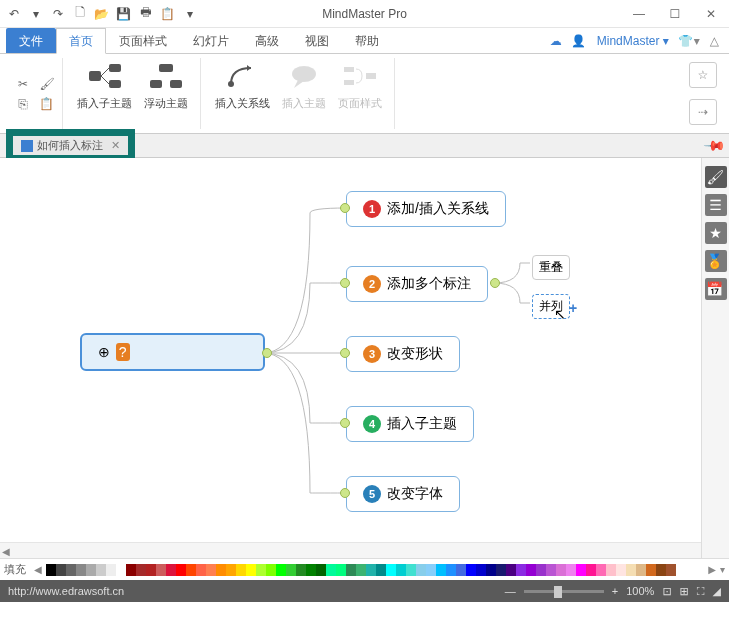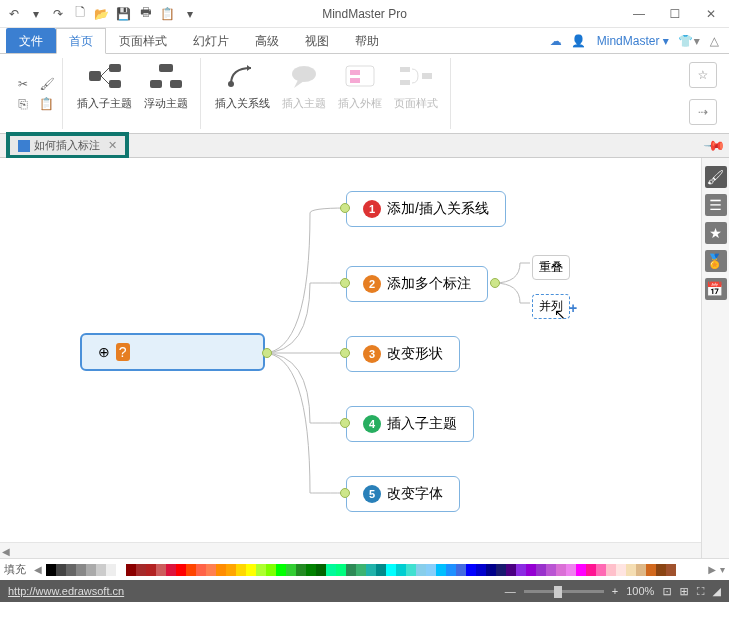--- a/index.html
+++ b/index.html
@@ -31,21 +31,21 @@
 .ribbon-btn .ribbon-icon { width: 32px; height: 32px; margin-bottom: 4px; display: flex; align-items: center; justify-content: center; }
 .ribbon-btn .ribbon-label { font-size: 11px; color: #444; text-align: center; white-space: nowrap; }
 .ribbon-btn.disabled .ribbon-label { color: #bbb; }
 .ribbon-btn.disabled .ribbon-icon { opacity: 0.5; }
 .small-icon { width: 18px; height: 18px; color: #666; cursor: pointer; display: flex; align-items: center; justify-content: center; }
 .ribbon-end { margin-left: auto; display: flex; flex-direction: column; gap: 4px; padding: 4px; align-items: flex-end; }
 .ribbon-square { width: 28px; height: 28px; border: 1px solid #ccc; border-radius: 3px; display: flex; align-items: center; justify-content: center; cursor: pointer; color: #888; }
 
 
 .doc-tabs { height: 24px; background: #f0f0f0; border-bottom: 1px solid #ccc; display: flex; align-items: center; padding: 0 6px; }
-.doc-tab { display: flex; align-items: center; gap: 4px; background: #e8e8e8; border: 4px solid #0f766e; padding: 2px 8px; font-size: 11px; color: #555; cursor: pointer; }
+.doc-tab { display: flex; align-items: center; gap: 4px; background: #e8e8e8; border: 7px solid #0f766e; padding: 2px 8px; font-size: 11px; color: #555; cursor: pointer; }
 .doc-tab-icon { width: 12px; height: 12px; background: #3b7fd1; }
 .doc-close { color: #888; cursor: pointer; margin-left: 4px; }
 .pin-icon { margin-left: auto; color: #888; cursor: pointer; transform: rotate(45deg); font-size: 14px; }
 
 
 .canvas-wrap { position: relative; height: 400px; background: #fff; overflow: hidden; }
 .canvas { position: absolute; inset: 0; }
 .vscroll { position: absolute; right: 0; top: 0; width: 16px; height: 100%; background: #f5f5f5; border-left: 1px solid #e5e5e5; }
 .hscroll { position: absolute; bottom: 0; left: 0; height: 16px; width: calc(100% - 16px); background: #f5f5f5; border-top: 1px solid #e5e5e5; }
 .scroll-thumb-v { position: absolute; right: 2px; top: 150px; width: 12px; height: 60px; background: #ccc; border-radius: 2px; }
@@ -174,30 +174,20 @@
       <div class="ribbon-label">插入关系线</div>
     </div>
     <div class="ribbon-btn disabled">
       <div class="ribbon-icon">
           <svg width="32" height="24">
             <ellipse cx="16" cy="10" rx="12" ry="8" fill="#bbb"></ellipse>
             <polygon points="10,16 6,24 16,17" fill="#bbb"></polygon>
           </svg>
         </div>
       <div class="ribbon-label">插入主题</div>
-    </div>
-    <div class="ribbon-btn disabled">
-      <div class="ribbon-icon">
-          <svg width="32" height="24">
-            <rect x="2" y="2" width="28" height="20" fill="none" stroke="#bbb" rx="3"></rect>
-            <rect x="6" y="6" width="10" height="5" fill="#e5a"></rect>
-            <rect x="6" y="14" width="10" height="5" fill="#e5a"></rect>
-          </svg>
-        </div>
-      <div class="ribbon-label">插入外框</div>
     </div>
     <div class="ribbon-btn disabled">
       <div class="ribbon-icon">
           <svg width="32" height="24">
             <rect x="0" y="3" width="10" height="5" fill="#bbb"></rect>
             <rect x="0" y="16" width="10" height="5" fill="#bbb"></rect>
             <rect x="22" y="9" width="10" height="6" fill="#bbb"></rect>
             <path d="M12 5 Q 18 5 18 12 Q 18 19 12 19" stroke="#bbb" fill="none"></path>
           </svg>
         </div>
@@ -356,21 +346,21 @@
       <div class="swatch" style="background: rgb(222, 184, 135);"></div>
       <div class="swatch" style="background: rgb(210, 105, 30);"></div>
       <div class="swatch" style="background: rgb(139, 69, 19);"></div>
       <div class="swatch" style="background: rgb(160, 82, 45);"></div>
     </div>
   <span class="palette-arrow">▶</span>
   <span class="palette-arrow">▾</span>
 </div>
 
 <div class="statusbar">
-  <span style="text-decoration:underline">http://www.edrawsoft.cn</span>
+  <span style="">http://www.edrawsoft.cn</span>
   <div class="status-right">
     <span class="zoom-btn">—</span>
     <div class="zoom-slider">
         <div class="zoom-thumb"></div>
       </div>
     <span class="zoom-btn">+</span>
     <span>100%</span>
     <span class="status-icon">⊡</span>
     <span class="status-icon">⊞</span>
     <span class="status-icon">⛶</span>

